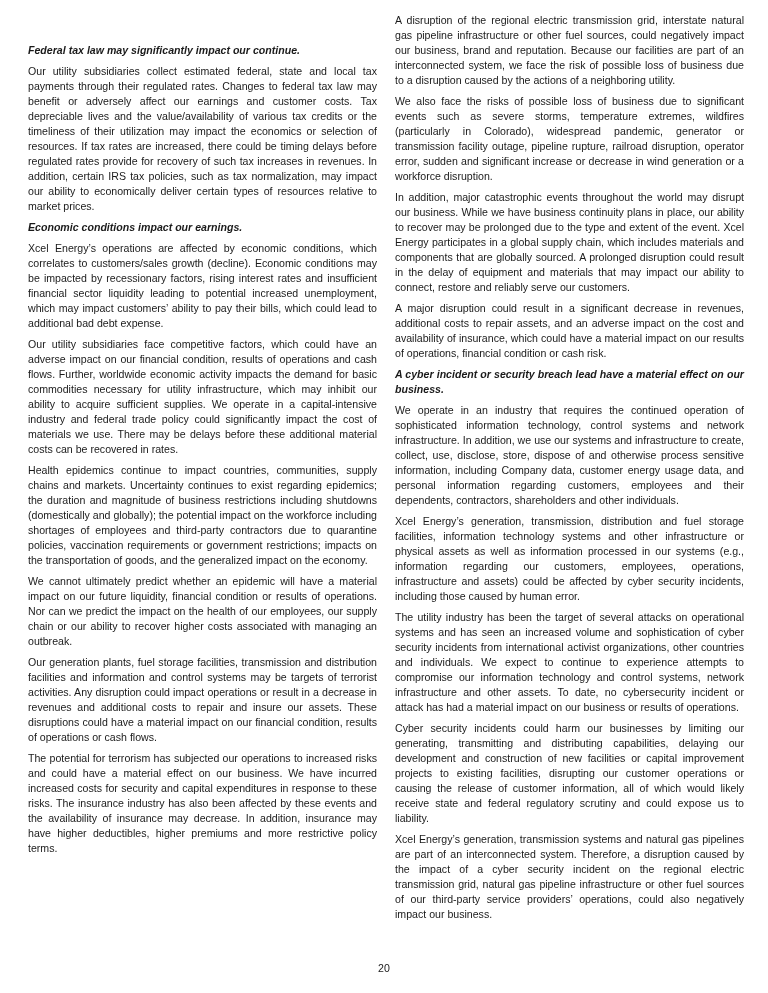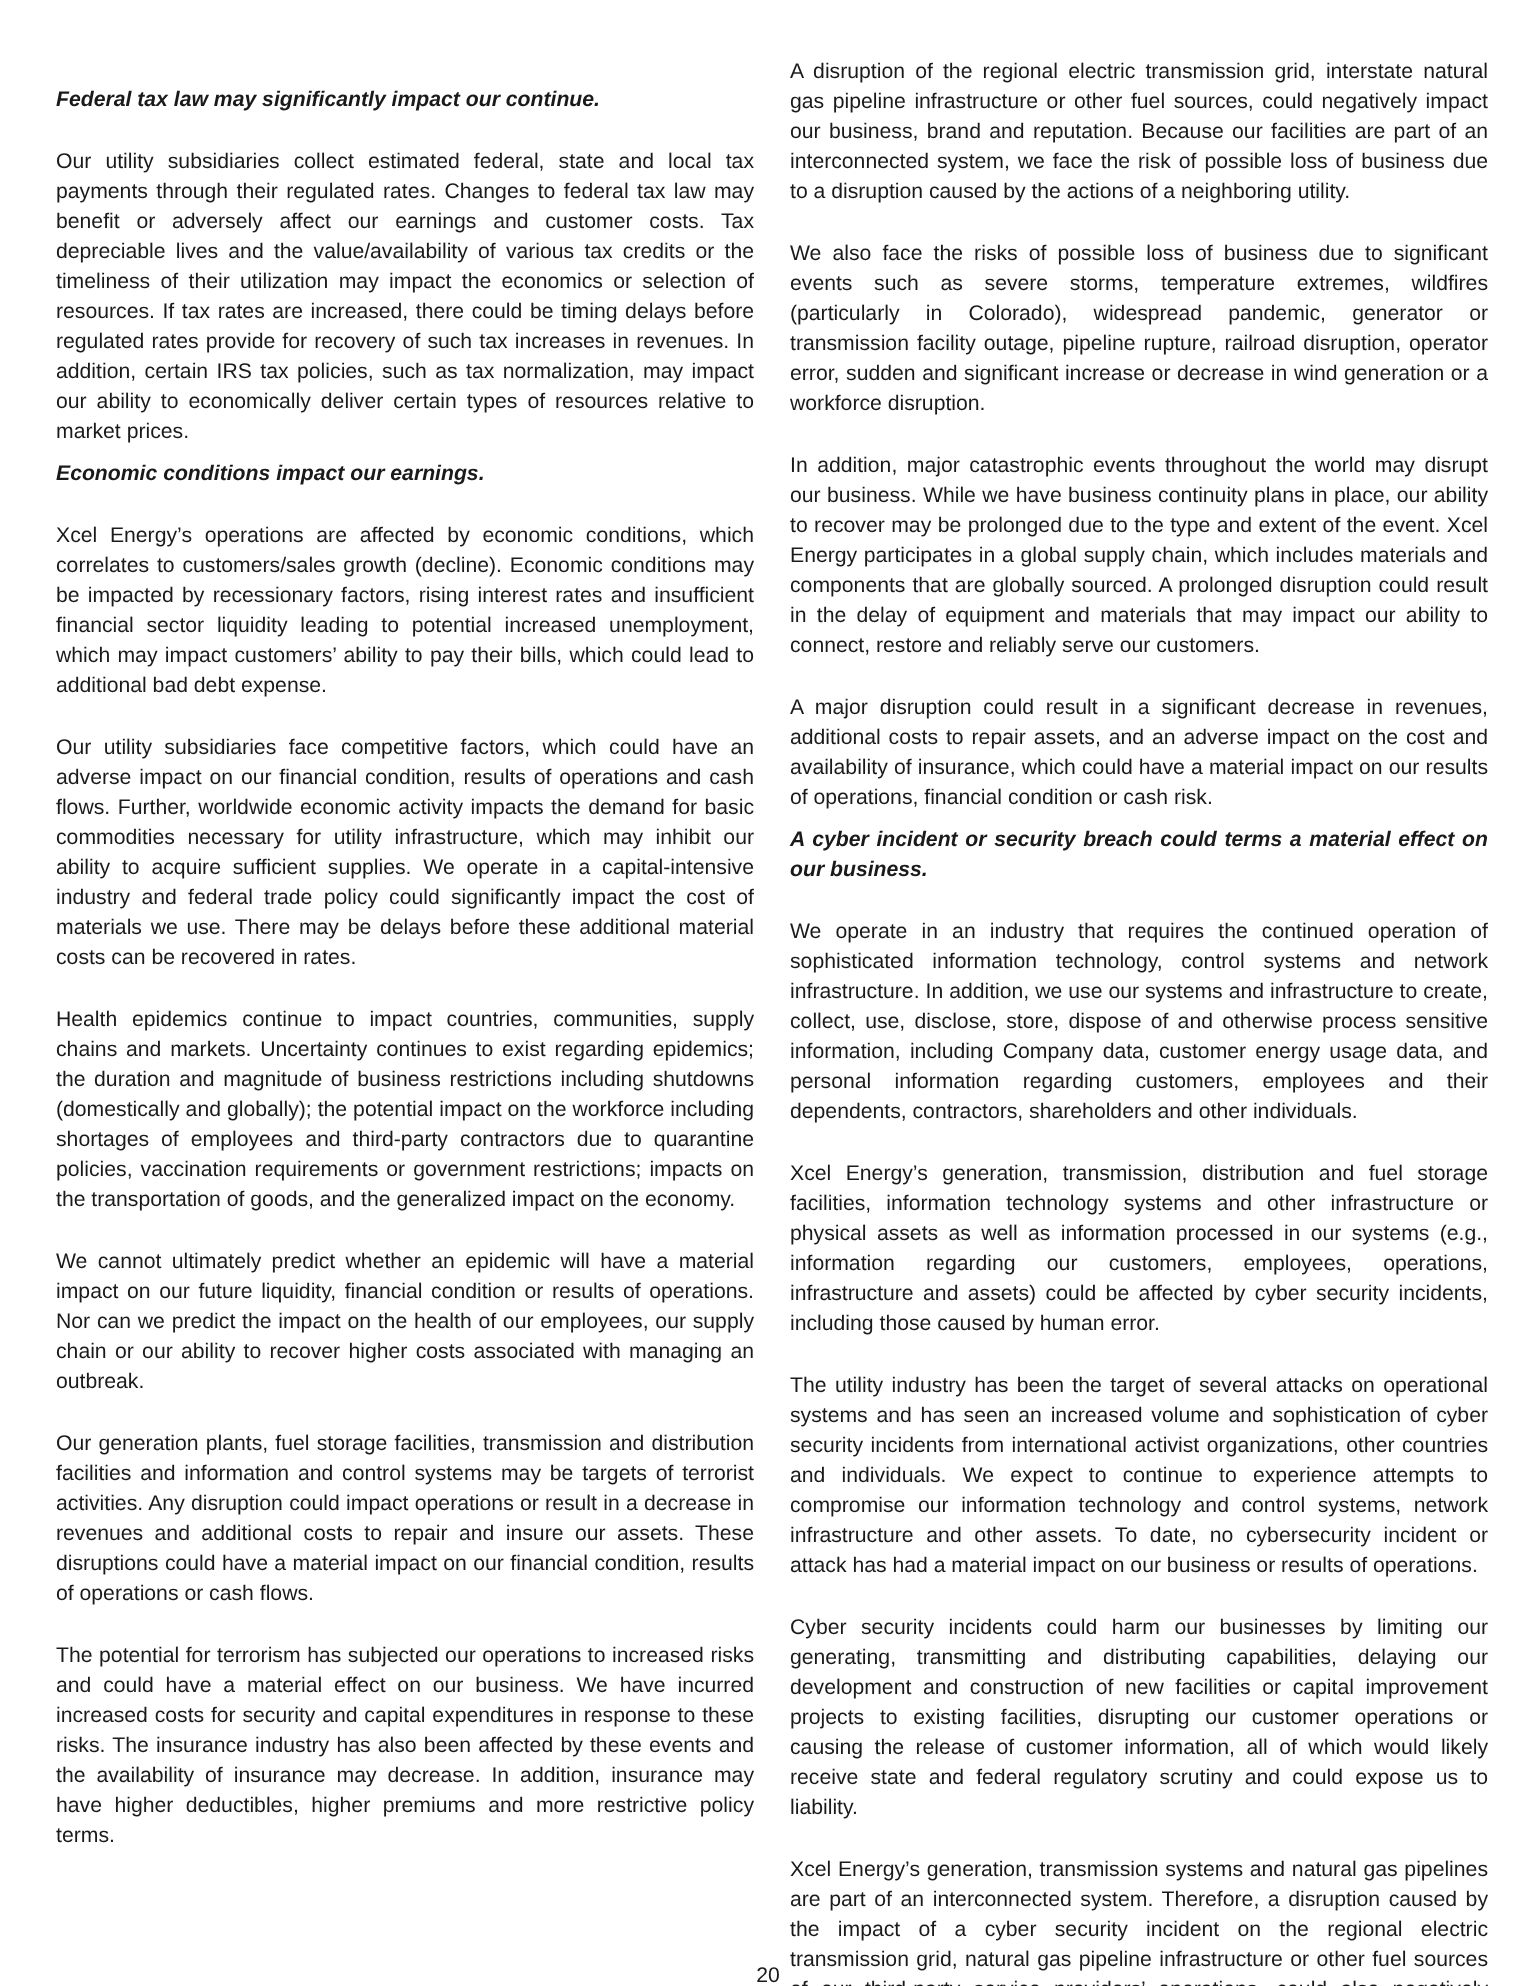--- a/index.html
+++ b/index.html
@@ -6,27 +6,26 @@
   body {
     width: 768px; height: 993px; position: relative; overflow: hidden;
     font-family: "Liberation Sans", sans-serif; color: #1a1a1a;
   }
   .col {
     position: absolute; top: 40px; width: 349px;
     font-size: 10.6px; line-height: 15px; text-align: justify;
   }
   .col.left { left: 28px; top: 43px; }
   .col.right { left: 395px; top: 13px; }
-  .col p { margin: 16px 0 6px 0; }
+  .col p { margin: 0 0 6px 0; }
   .h-bi { font-weight: bold; font-style: italic; margin: 0 0 6px 0; }
   .h-b { font-weight: bold; margin: 0 0 6px 0; }
   .page-num {
     position: absolute; top: 962px; left: 0; width: 768px; text-align: center;
     font-size: 10.6px;
-    margin-top: 20px;
   }
 </style>
 </head>
 <body>
 
 <div class="col left">
   <div class="h-bi">Federal tax law may significantly impact our continue.</div>
   <p>Our utility subsidiaries collect estimated federal, state and local tax payments through their regulated rates. Changes to federal tax law may benefit or adversely affect our earnings and customer costs. Tax depreciable lives and the value/availability of various tax credits or the timeliness of their utilization may impact the economics or selection of resources. If tax rates are increased, there could be timing delays before regulated rates provide for recovery of such tax increases in revenues. In addition, certain IRS tax policies, such as tax normalization, may impact our ability to economically deliver certain types of resources relative to market prices.</p>
   <div class="h-bi">Economic conditions impact our earnings.</div>
   <p>Xcel Energy’s operations are affected by economic conditions, which correlates to customers/sales growth (decline). Economic conditions may be impacted by recessionary factors, rising interest rates and insufficient financial sector liquidity leading to potential increased unemployment, which may impact customers’ ability to pay their bills, which could lead to additional bad debt expense.</p>
@@ -35,21 +34,21 @@
   <p>We cannot ultimately predict whether an epidemic will have a material impact on our future liquidity, financial condition or results of operations. Nor can we predict the impact on the health of our employees, our supply chain or our ability to recover higher costs associated with managing an outbreak.</p>
   <p>Our generation plants, fuel storage facilities, transmission and distribution facilities and information and control systems may be targets of terrorist activities. Any disruption could impact operations or result in a decrease in revenues and additional costs to repair and insure our assets. These disruptions could have a material impact on our financial condition, results of operations or cash flows.</p>
   <p>The potential for terrorism has subjected our operations to increased risks and could have a material effect on our business. We have incurred increased costs for security and capital expenditures in response to these risks. The insurance industry has also been affected by these events and the availability of insurance may decrease. In addition, insurance may have higher deductibles, higher premiums and more restrictive policy terms.</p>
 </div>
 
 <div class="col right">
   <p>A disruption of the regional electric transmission grid, interstate natural gas pipeline infrastructure or other fuel sources, could negatively impact our business, brand and reputation. Because our facilities are part of an interconnected system, we face the risk of possible loss of business due to a disruption caused by the actions of a neighboring utility.</p>
   <p>We also face the risks of possible loss of business due to significant events such as severe storms, temperature extremes, wildfires (particularly in Colorado), widespread pandemic, generator or transmission facility outage, pipeline rupture, railroad disruption, operator error, sudden and significant increase or decrease in wind generation or a workforce disruption.</p>
   <p>In addition, major catastrophic events throughout the world may disrupt our business. While we have business continuity plans in place, our ability to recover may be prolonged due to the type and extent of the event. Xcel Energy participates in a global supply chain, which includes materials and components that are globally sourced. A prolonged disruption could result in the delay of equipment and materials that may impact our ability to connect, restore and reliably serve our customers.</p>
   <p>A major disruption could result in a significant decrease in revenues, additional costs to repair assets, and an adverse impact on the cost and availability of insurance, which could have a material impact on our results of operations, financial condition or cash risk.</p>
-  <div class="h-bi">A cyber incident or security breach could terms a material effect on our business.</div>
+  <div class="h-bi">A cyber incident or security breach lead have a material effect on our business.</div>
   <p>We operate in an industry that requires the continued operation of sophisticated information technology, control systems and network infrastructure. In addition, we use our systems and infrastructure to create, collect, use, disclose, store, dispose of and otherwise process sensitive information, including Company data, customer energy usage data, and personal information regarding customers, employees and their dependents, contractors, shareholders and other individuals.</p>
   <p>Xcel Energy’s generation, transmission, distribution and fuel storage facilities, information technology systems and other infrastructure or physical assets as well as information processed in our systems (e.g., information regarding our customers, employees, operations, infrastructure and assets) could be affected by cyber security incidents, including those caused by human error.</p>
   <p>The utility industry has been the target of several attacks on operational systems and has seen an increased volume and sophistication of cyber security incidents from international activist organizations, other countries and individuals. We expect to continue to experience attempts to compromise our information technology and control systems, network infrastructure and other assets. To date, no cybersecurity incident or attack has had a material impact on our business or results of operations.</p>
   <p>Cyber security incidents could harm our businesses by limiting our generating, transmitting and distributing capabilities, delaying our development and construction of new facilities or capital improvement projects to existing facilities, disrupting our customer operations or causing the release of customer information, all of which would likely receive state and federal regulatory scrutiny and could expose us to liability.</p>
   <p>Xcel Energy’s generation, transmission systems and natural gas pipelines are part of an interconnected system. Therefore, a disruption caused by the impact of a cyber security incident on the regional electric transmission grid, natural gas pipeline infrastructure or other fuel sources of our third-party service providers’ operations, could also negatively impact our business.</p>
 </div>
 
 <div class="page-num">20</div>
 
 </body></html>

